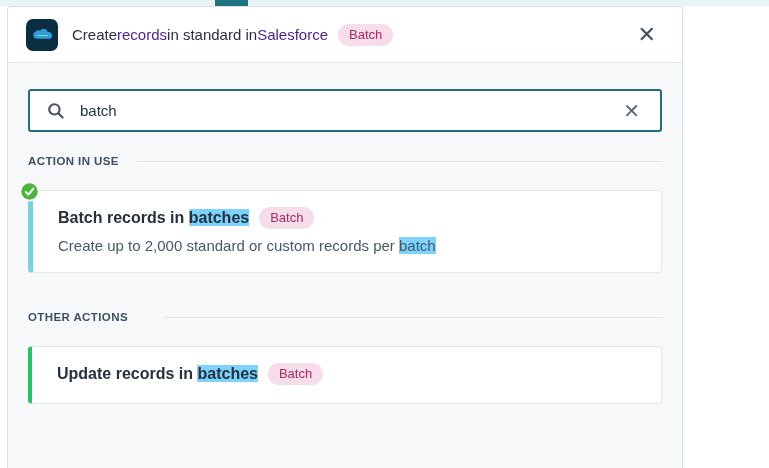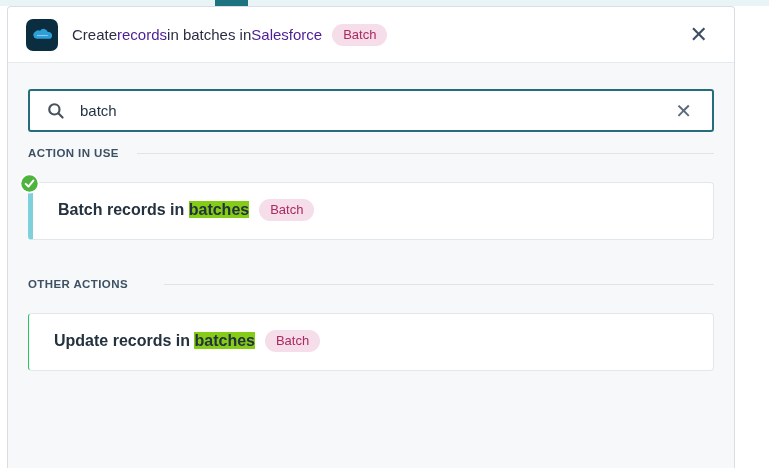--- a/index.html
+++ b/index.html
@@ -4,21 +4,21 @@
 <style>
   * { margin:0; padding:0; box-sizing:border-box; }
   html,body { width:769px; height:468px; overflow:hidden; }
   body { font-family:"Liberation Sans", sans-serif; background:#ffffff; position:relative; }
 
   
   .page-strip { position:absolute; top:0; left:0; right:0; height:6px; background:#e9f4f6; }
   .tab-indicator { position:absolute; top:0; left:215px; width:33px; height:6px; background:#1d7380; }
 
   
-  .modal { position:absolute; top:6px; left:7px; width:728px; height:462px;
+  .modal { position:absolute; top:6px; left:7px; width:676px; height:462px;
            background:#f6f8f9; border:1px solid #d8dee3; border-bottom:none;
            border-radius:4px 4px 0 0; }
 
   .modal-header { height:56px; background:#ffffff; border-bottom:1px solid #e4e9ed;
                   border-radius:4px 4px 0 0; display:flex; align-items:center; padding:0 20px 0 18px; }
   .app-icon { width:32px; height:32px; border-radius:7px; background:#0a2d40;
               display:flex; align-items:center; justify-content:center; flex:0 0 auto; }
   .header-title { margin-left:14px; font-size:15px; color:#2b2e43; display:flex; align-items:center; white-space:nowrap; }
   .header-title .lnk { color:#4c1d95; cursor:pointer; }
   .pill { background:#f5dde9; color:#ab2a62; font-size:13px; line-height:1;
@@ -31,35 +31,35 @@
 
   
   .search-box { display:flex; align-items:center; background:#ffffff; border:2px solid #266d7c;
                 border-radius:3px; height:43px; padding:0 14px 0 17px; }
   .search-box svg { flex:0 0 auto; }
   .search-input { flex:1; border:none; outline:none; background:transparent; margin-left:15px;
                   font-family:"Liberation Sans", sans-serif; font-size:15px; color:#1f3142; }
   .clear-btn { font-size:20px; color:#5b6b7b; background:none; border:none; cursor:pointer; line-height:1; padding:2px 6px; font-family:inherit; }
 
   
-  .section-row { display:flex; align-items:center; margin-top:15px; }
+  .section-row { display:flex; align-items:center; margin-top:23px; }
   .section-label { font-size:11.5px; font-weight:bold; color:#3e5064; letter-spacing:0.4px; white-space:nowrap; }
   .section-rule { flex:1; height:1px; background:#dfe4e8; margin-left:18px; }
 
   
   .card-wrap { position:relative; margin-top:23px; }
   .card { background:#ffffff; border:1px solid #e2e7eb; border-radius:4px;
           padding:16px 20px 18px 25px; cursor:pointer; }
   .card.accent-teal { border-left:5px solid #7ed0da; }
-  .card.accent-blue { border-left:1px solid #22c55e; }
+  .card.accent-blue { border-left:4px solid #22c55e; }
   .card-title-row { display:flex; align-items:center; }
   .card-title { font-size:16px; font-weight:bold; color:#24313f; }
   .card-pill { margin-left:10px; }
   .card-desc { margin-top:8px; font-size:15px; color:#44596b; }
-  .hl { background:#84cc16; }
+  .hl { background:#7dd3fc; }
 
   .check-badge { position:absolute; top:-9px; left:-9px; width:21px; height:21px; z-index:2; }
 
   .section-other { margin-top:38px;gap:18px; }
   .card-wrap-2 { margin-top:23px; }
 </style>
 </head>
 <body>
 
 <div class="page-strip">
@@ -71,21 +71,21 @@
   <div class="modal-header">
     <div class="app-icon">
       <svg viewBox="0 0 48 34" width="23" height="17">
         <path fill="#2d9fd8" d="M19 9a9 9 0 0 1 16 3a7 7 0 0 1 9 7a7 7 0 0 1-7 7H12a8 8 0 0 1-3-15a9 9 0 0 1 10-2z"></path>
         <text x="24" y="21" text-anchor="middle" font-size="5" font-style="italic" fill="#ffffff">salesforce</text>
       </svg>
     </div>
     <div class="header-title">
       <span>Create </span>
       <span class="lnk">records</span>
-      <span> in batches in </span>
+      <span> in standard in </span>
       <span class="lnk">Salesforce</span>
       <span class="pill header-pill">Batch</span>
     </div>
     <div class="spacer"></div>
     <button class="close-btn">✕</button>
   </div>
 
   <div class="modal-body">
 
     <div class="search-box">
@@ -106,20 +106,21 @@
       <svg class="check-badge" viewBox="0 0 22 22">
         <circle cx="11" cy="11" r="10.5" fill="#ffffff"></circle>
         <circle cx="11" cy="11" r="8.6" fill="#4db43e"></circle>
         <path d="M7 11.4 L9.9 14.2 L15 7.9" stroke="#ffffff" stroke-width="2.1" fill="none" stroke-linecap="round" stroke-linejoin="round"></path>
       </svg>
       <div class="card accent-teal">
         <div class="card-title-row">
           <span class="card-title"><span>Batch records in </span><span class="hl">batches</span></span>
           <span class="pill card-pill">Batch</span>
         </div>
+        <div class="card-desc"><span>Create up to 2,000 standard or custom records per </span><span class="hl">batch</span></div>
       </div>
     </div>
 
     <div class="section-row section-other">
       <span class="section-label">OTHER ACTIONS</span>
       <span class="section-rule"></span>
     </div>
 
     <div class="card-wrap card-wrap-2">
       <div class="card accent-blue">

